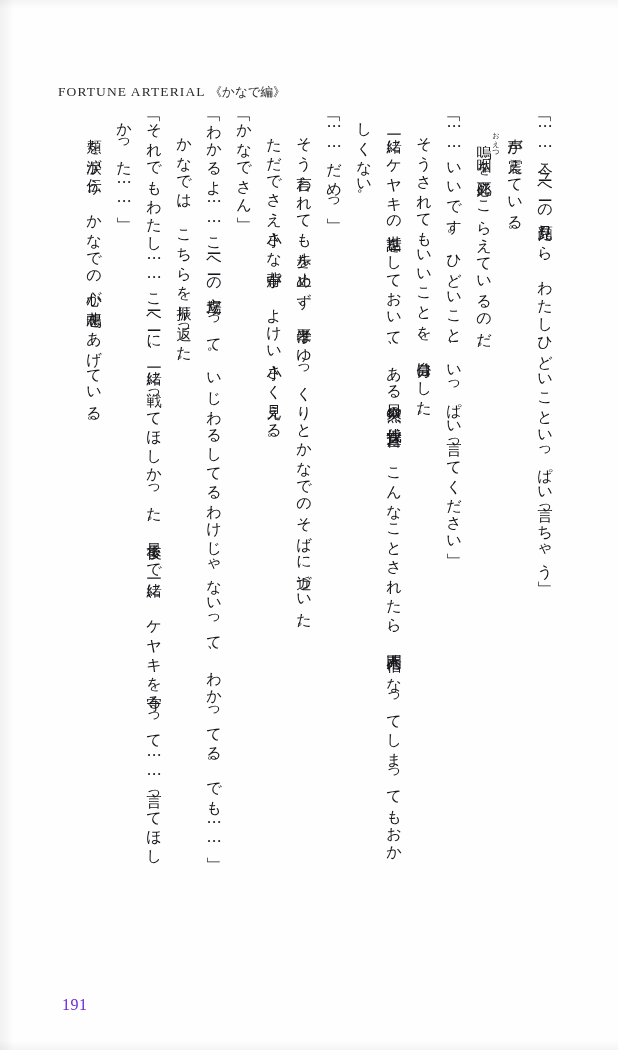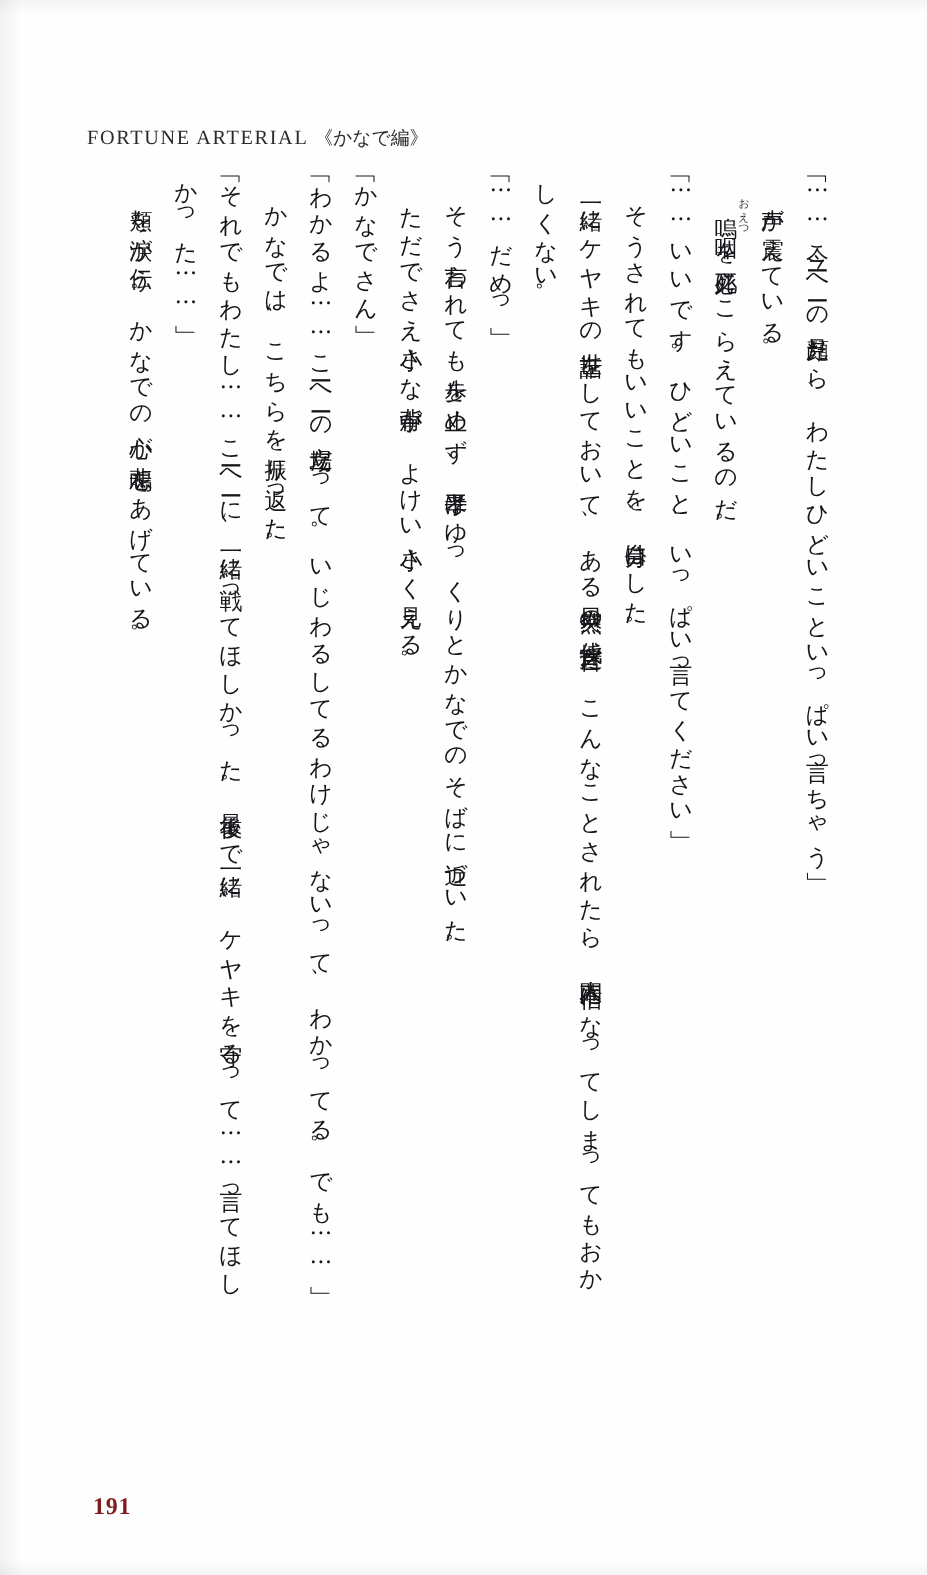--- a/index.html
+++ b/index.html
@@ -83,23 +83,22 @@
     color: #333;
   }
 
   
   .folio {
     position: absolute;
     left: 62px;
     bottom: 36px;
     font-family: "Liberation Serif", serif;
     font-size: 16px;
-    color: #7f1d1d;
+    color: #6d28d9;
     letter-spacing: 0.5px;
-    font-weight: bold;
   }
 
   
   .edge-shade-left {
     position: absolute;
     left: 0;
     top: 0;
     width: 14px;
     height: 1050px;
     background: linear-gradient(to right, rgba(0,0,0,0.05), rgba(0,0,0,0));

